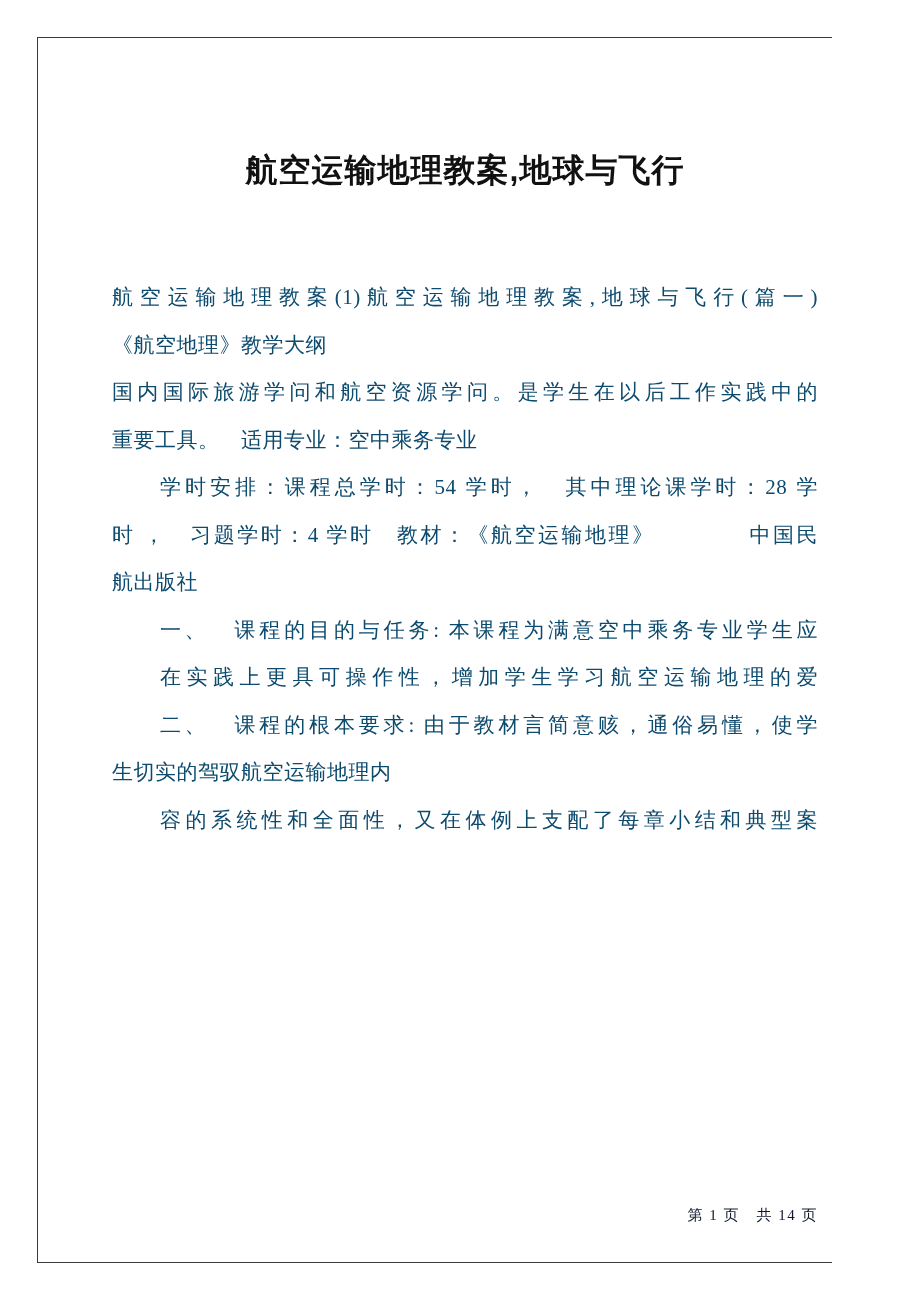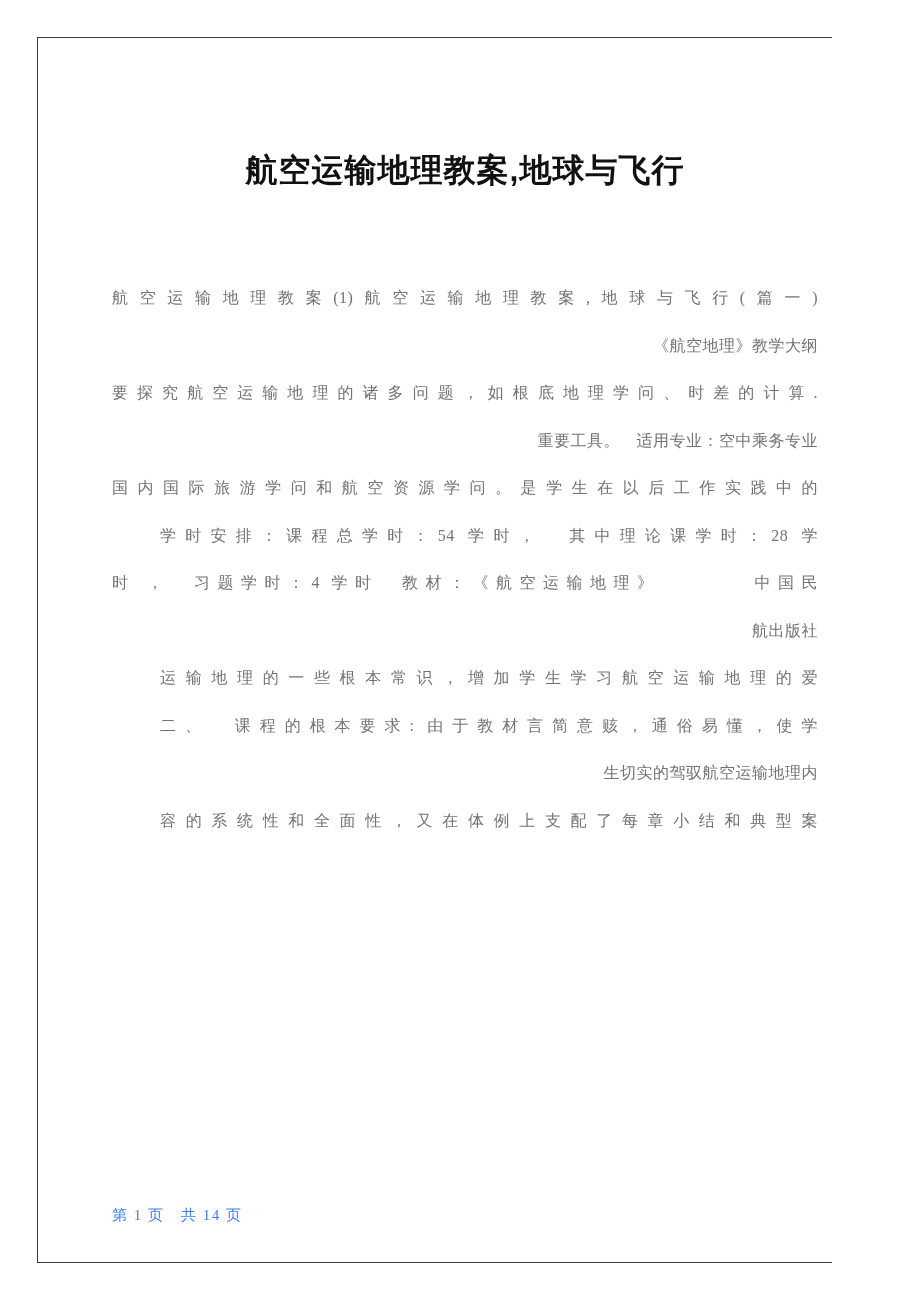--- a/index.html
+++ b/index.html
@@ -37,70 +37,70 @@
     font-size: 32px;
     letter-spacing: 1px;
     color: #111111;
   }
   .doc-body {
     position: absolute;
     left: 112px;
     width: 706px;
     top: 274px;
     font-family: "Liberation Serif", "DejaVu Serif", serif;
-    font-size: 16px;
-    color: #737373;
+    font-size: 21px;
+    color: #0c4a6e;
   }
   .ln {
     height: 47.5px;
     line-height: 47.5px;
     overflow: hidden;
     letter-spacing: 0.5px;
-    text-align: right;
+    text-align: left;
   }
   .fill {
     text-align: justify;
     text-align-last: justify;
   }
   .ind {
     padding-left: 48px;
   }
   .doc-footer {
     position: absolute;
     left: 112px;
     width: 706px;
     top: 1203px;
     height: 24px;
     line-height: 24px;
-    text-align: left;
+    text-align: right;
     font-family: "Liberation Serif", "DejaVu Serif", serif;
     font-size: 15px;
     letter-spacing: 1.5px;
-    color: #3b82f6;
+    color: #0f172a;
   }
 </style>
 </head>
 <body>
 
 <div id="page">
 
   <div class="border-rect"></div>
 
   <div class="doc-title">航空运输地理教案,地球与飞行</div>
 
   <div class="doc-body">
     <div class="ln fill">航空运输地理教案(1)航空运输地理教案,地球与飞行(篇一)</div>
     <div class="ln">《航空地理》教学大纲</div>
-    <div class="ln fill">要探究航空运输地理的诸多问题，如根底地理学问、时差的计算.</div>
+    <div class="ln fill">国内国际旅游学问和航空资源学问。是学生在以后工作实践中的</div>
     <div class="ln">重要工具。　适用专业：空中乘务专业</div>
-    <div class="ln fill">国内国际旅游学问和航空资源学问。是学生在以后工作实践中的</div>
     <div class="ln fill ind">学时安排：课程总学时：54 学时，　其中理论课学时：28 学</div>
     <div class="ln fill">时 ，　习题学时：4 学时　教材：《航空运输地理》　　　　中国民</div>
     <div class="ln">航出版社</div>
-    <div class="ln fill ind">运输地理的一些根本常识，增加学生学习航空运输地理的爱</div>
+    <div class="ln fill ind">一、　课程的目的与任务: 本课程为满意空中乘务专业学生应</div>
+    <div class="ln fill ind">在实践上更具可操作性，增加学生学习航空运输地理的爱</div>
     <div class="ln fill ind">二、　课程的根本要求: 由于教材言简意赅，通俗易懂，使学</div>
     <div class="ln">生切实的驾驭航空运输地理内</div>
     <div class="ln fill ind">容的系统性和全面性，又在体例上支配了每章小结和典型案</div>
   </div>
 
   <div class="doc-footer">第 1 页　共 14 页</div>
 
 </div>
 
 </body></html>

